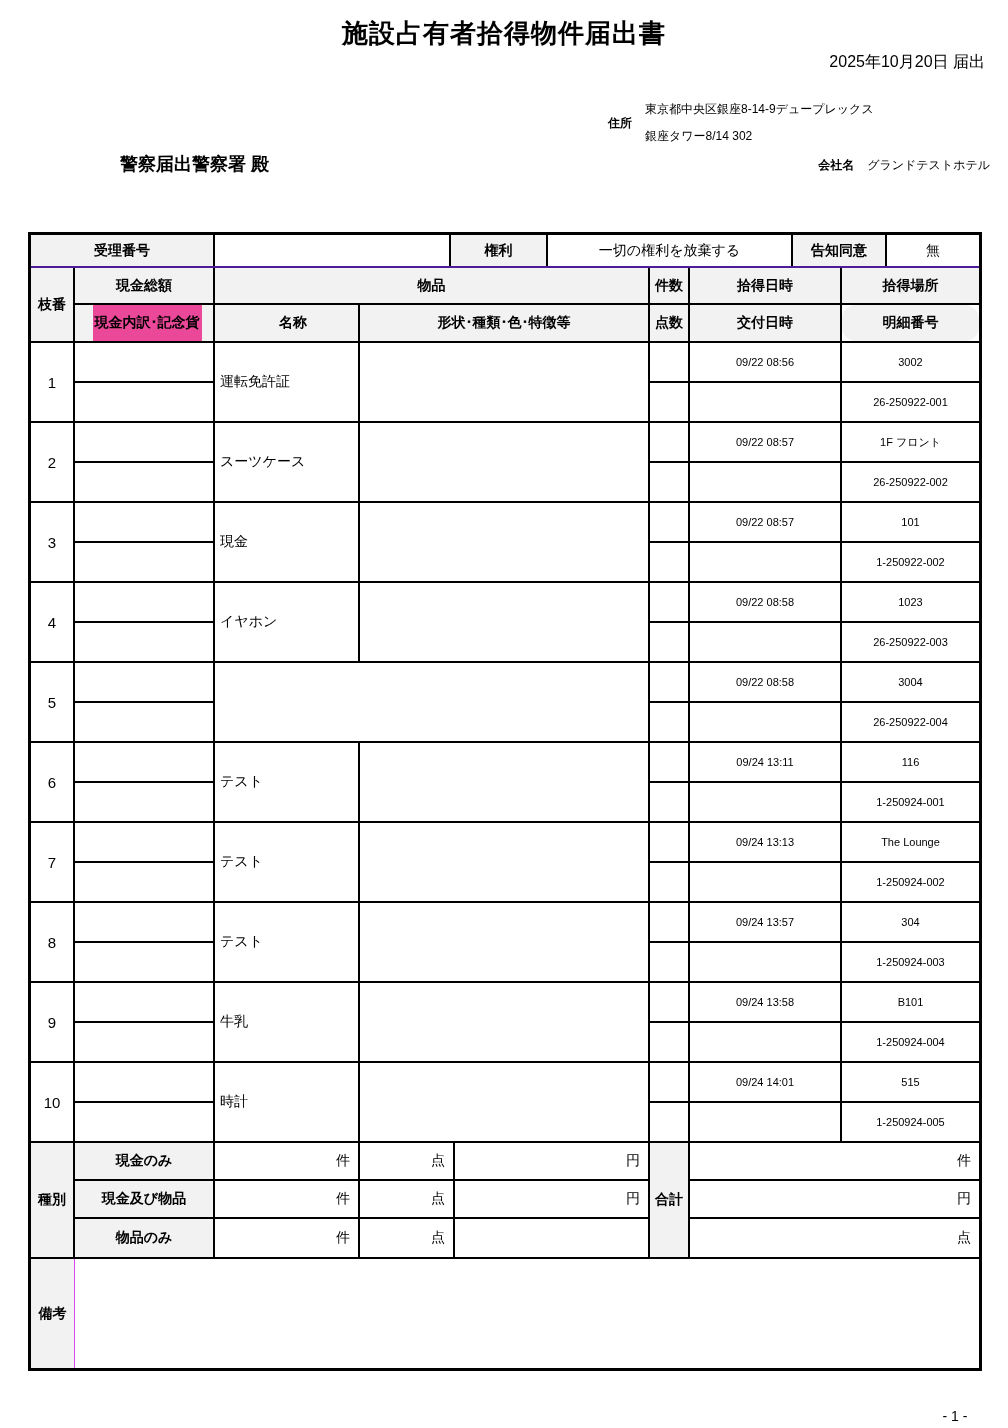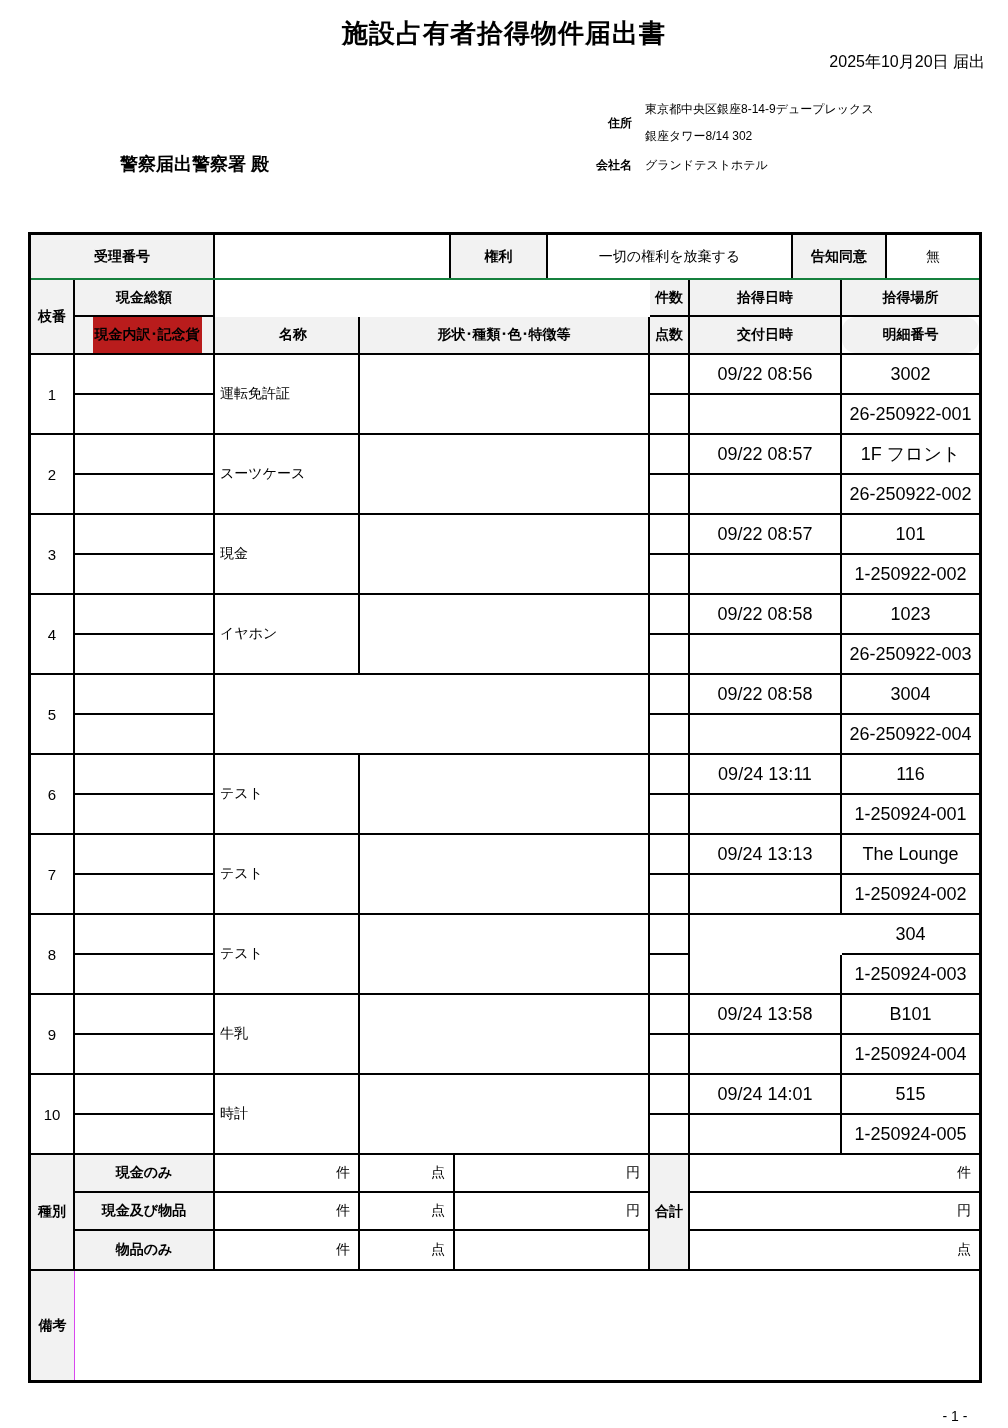--- a/index.html
+++ b/index.html
@@ -17,60 +17,60 @@
   }
   .addressee {
     position:absolute; top:152px; left:120px; font-size:18px; font-weight:600;
   }
   .reporter {
     position:absolute; top:96px; left:560px; width:430px; font-size:12px;
   }
   .rep-row { display:flex; align-items:center; }
   .rep-label { width:72px; text-align:right; font-weight:bold; flex:none; }
   .rep-value { margin-left:13px; line-height:27px; }
-  .rep-single { height:30px; }
+  .rep-single { height:30px;justify-content:flex-end; }
 
   .ftable {
     position:absolute; left:28px; top:232px; width:954px;
     border:3px solid #000; font-size:14px;
   }
   .cell {
     display:flex; align-items:center; justify-content:center;
     border-right:2px solid #000; overflow:hidden;
   }
   .nbr { border-right:none; }
   .bb { border-bottom:2px solid #000; }
   .gray { background:#f2f2f2; }
   .bold { font-weight:bold; }
   .left { justify-content:flex-start; padding-left:5px; }
   .right { justify-content:flex-end; padding-right:8px; }
-  .num { font-size:18px; }
-
-  .secA { display:flex; height:45px; border-bottom:2px solid #15803d; }
+  .num { font-size:11px; }
+
+  .secA { display:flex; height:33px; border-bottom:2px solid #4c1d95; }
   .a1{width:184px;} .a2{width:236px;} .a3{width:97px;} .a4{width:245px;}
   .a5{width:94px;} .a6{width:92px;}
 
   .secB {
     display:grid; border-bottom:2px solid #000;
     grid-template-columns:44px 140px 145px 290px 40px 152px 137px;
     grid-template-rows:37px 36px;
   }
   .b-branch{grid-column:1; grid-row:1/3;}
   .b-cash  {grid-column:2; grid-row:1;}
   .b-goods {grid-column:3/5; grid-row:1;}
   .b-count {grid-column:5; grid-row:1;}
   .b-found {grid-column:6; grid-row:1;}
   .b-place {grid-column:7; grid-row:1;}
   .b-break {grid-column:2; grid-row:2;}
   .b-name  {grid-column:3; grid-row:2;padding-left:13px;}
   .b-feat  {grid-column:4; grid-row:2;}
   .b-point {grid-column:5; grid-row:2;}
   .b-deliv {grid-column:6; grid-row:2;}
   .b-detail{grid-column:7; grid-row:2;border-radius:14px;}
-  .hl { background:#b91c1c; padding:9px 2px;margin-left:6px; }
+  .hl { background:#ec4899; padding:9px 2px;margin-left:6px; }
 
   .block {
     display:grid; border-bottom:2px solid #000;
     grid-template-columns:44px 140px 145px 290px 40px 152px 137px;
     grid-template-rows:40px 38px;
   }
   .c-no      {grid-column:1; grid-row:1/3; font-size:15px;}
   .c-cash-t  {grid-column:2; grid-row:1;}
   .c-cash-b  {grid-column:2; grid-row:2;}
   .c-name    {grid-column:3; grid-row:1/3;}
@@ -129,20 +129,21 @@
       <div class="cell a2"></div>
       <div class="cell a3 gray bold">権利</div>
       <div class="cell a4">一切の権利を放棄する</div>
       <div class="cell a5 gray bold">告知同意</div>
       <div class="cell a6 nbr">無</div>
     </div>
 
     <div class="secB">
       <div class="cell b-branch gray bold">枝番</div>
       <div class="cell b-cash gray bold bb">現金総額</div>
+      <div class="cell b-goods gray bold bb">物品</div>
       <div class="cell b-count gray bold bb">件数</div>
       <div class="cell b-found gray bold bb">拾得日時</div>
       <div class="cell b-place gray bold bb nbr">拾得場所</div>
       <div class="cell b-break gray bold">
           <span class="hl">現金内訳･記念貨</span>
         </div>
       <div class="cell b-name gray bold">名称</div>
       <div class="cell b-feat gray bold">形状･種類･色･特徴等</div>
       <div class="cell b-point gray bold">点数</div>
       <div class="cell b-deliv gray bold">交付日時</div>
@@ -247,20 +248,21 @@
     </div>
 
     <div class="block">
       <div class="cell c-no">8</div>
       <div class="cell c-cash-t bb"></div>
       <div class="cell c-cash-b"></div>
       <div class="cell c-name left">テスト</div>
       <div class="cell c-feat"></div>
       <div class="cell c-cnt-t bb"></div>
       <div class="cell c-cnt-b"></div>
+      <div class="cell c-dt-t bb num">09/24 13:57</div>
       <div class="cell c-dt-b"></div>
       <div class="cell c-pl-t bb num nbr">304</div>
       <div class="cell c-pl-b num nbr">1-250924-003</div>
     </div>
 
     <div class="block">
       <div class="cell c-no">9</div>
       <div class="cell c-cash-t bb"></div>
       <div class="cell c-cash-b"></div>
       <div class="cell c-name left">牛乳</div>

